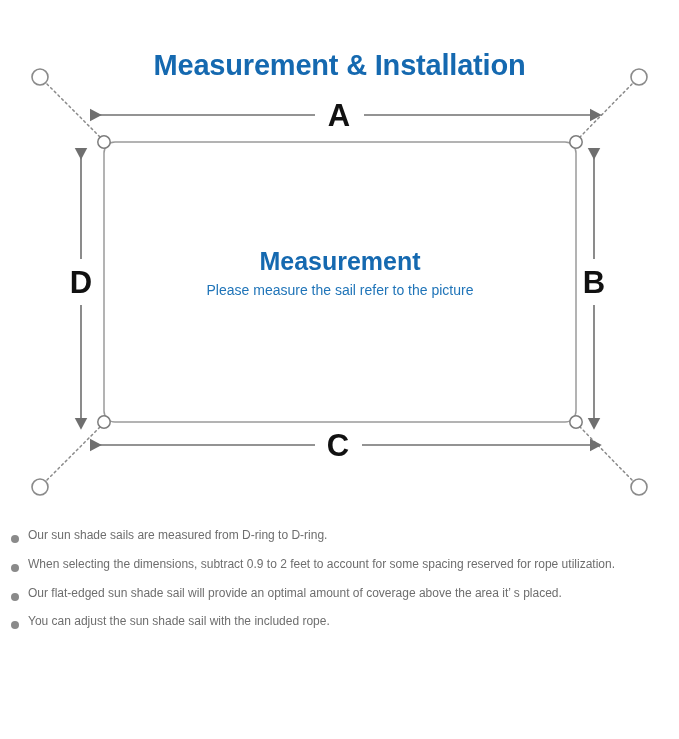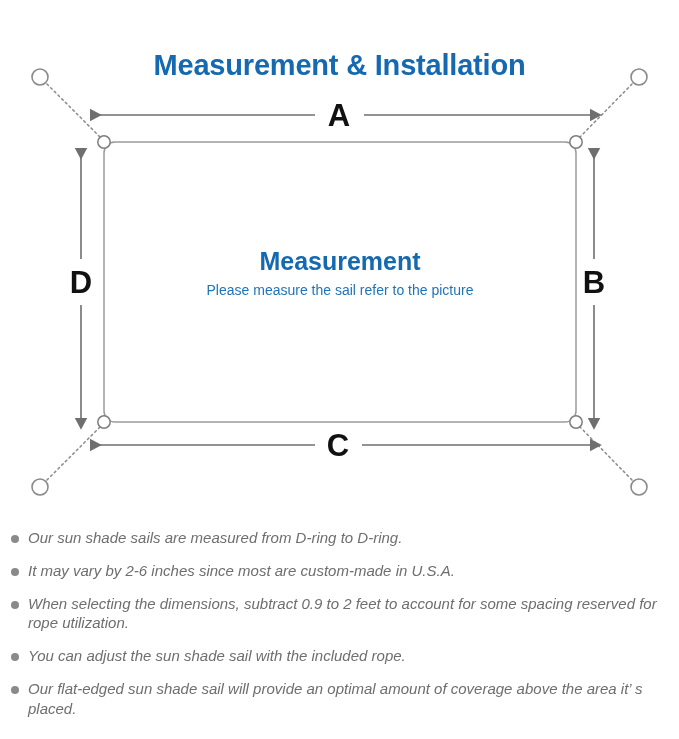--- a/index.html
+++ b/index.html
@@ -66,25 +66,24 @@
     position: absolute;
     top: 528px;
     left: 0;
     width: 679px;
   }
   .note-item {
     position: relative;
     padding-left: 28px;
     margin-bottom: 13px;
     color: #6e6e6e;
-    font-size: 15px;
+    font-size: 12px;
     line-height: 1.32;
     font-family: "Liberation Sans", sans-serif;
     padding-right: 6px;
-    font-style: italic;
   }
   .note-bullet {
     position: absolute;
     left: 11px;
     top: 7px;
     width: 8px;
     height: 8px;
     border-radius: 50%;
     background: #8a8a8a;
   }
@@ -153,27 +152,23 @@
   </svg>
 </div>
 
 <div id="notes-list">
   <div class="note-item">
     <span class="note-bullet"></span>
     <span>Our sun shade sails are measured from D-ring to D-ring.</span>
   </div>
   <div class="note-item">
     <span class="note-bullet"></span>
-    <span>It may vary by 2-6 inches since most are custom-made in U.S.A.</span>
+    <span>When selecting the dimensions, subtract 0.9 to 2 feet to account for some spacing reserved for rope utilization.</span>
   </div>
   <div class="note-item">
     <span class="note-bullet"></span>
-    <span>When selecting the dimensions, subtract 0.9 to 2 feet to account for some spacing reserved for rope utilization.</span>
+    <span>Our flat-edged sun shade sail will provide an optimal amount of coverage above the area it’ s placed.</span>
   </div>
   <div class="note-item">
     <span class="note-bullet"></span>
     <span>You can adjust the sun shade sail with the included rope.</span>
   </div>
-  <div class="note-item">
-    <span class="note-bullet"></span>
-    <span>Our flat-edged sun shade sail will provide an optimal amount of coverage above the area it’ s placed.</span>
-  </div>
 </div>
 
 </body></html>

